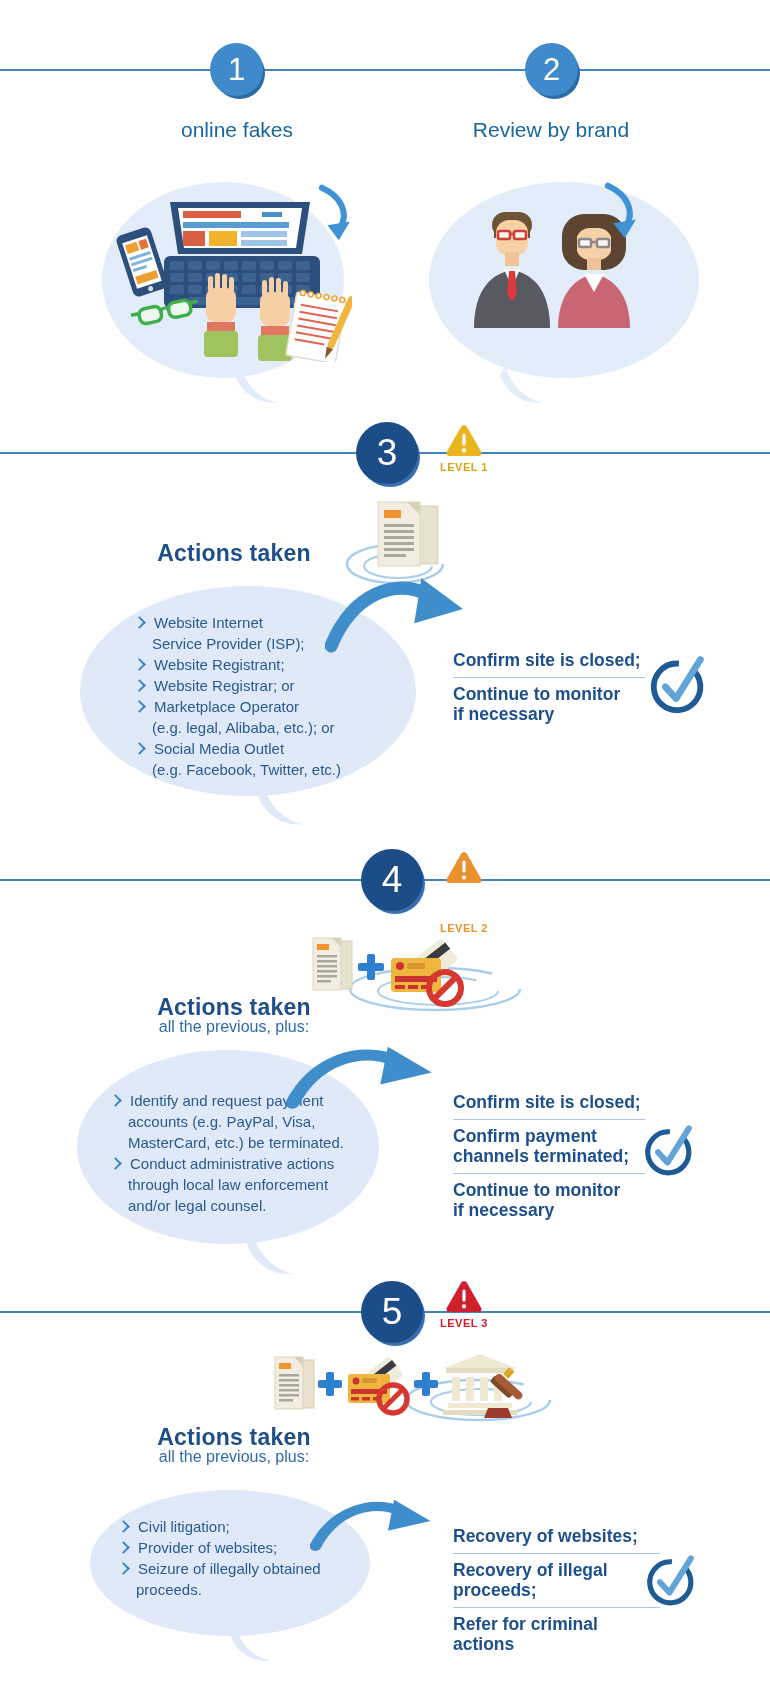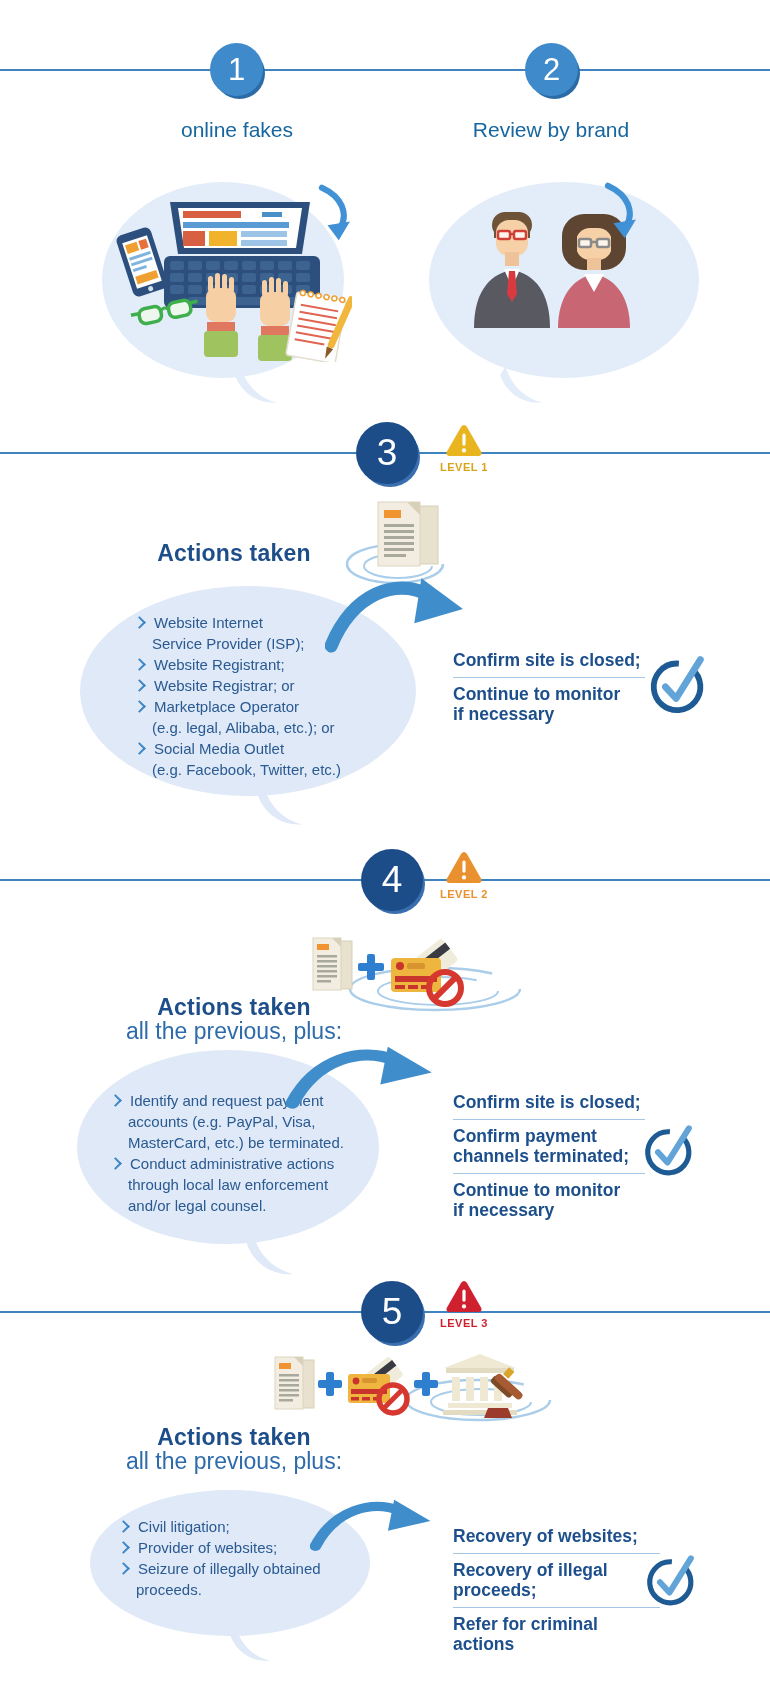--- a/index.html
+++ b/index.html
@@ -11,23 +11,23 @@
   .circle{position:absolute;border-radius:50%;color:#fff;display:flex;align-items:center;
           justify-content:center;font-weight:400;}
   .circle.small{width:53px;height:53px;background:#3f8aca;font-size:31px;
                 box-shadow:3px 4px 0 -1px #2b6ba6;}
   .circle.big{width:62px;height:62px;background:#1c4d89;font-size:37px;
               box-shadow:3px 4px 0 -1px #396fae;}
   
   .toptitle{position:absolute;text-align:center;color:#17669f;font-size:21px;line-height:24px;}
   .actheading{position:absolute;text-align:center;color:#1d4e8a;font-size:23px;font-weight:bold;
               letter-spacing:.2px;}
-  .actsub{position:absolute;text-align:center;color:#2e6bab;font-size:23px;}
+  .actsub{position:absolute;text-align:center;color:#2e6bab;font-size:16px;}
   .lvl-label{position:absolute;text-align:center;font-size:11px;font-weight:bold;letter-spacing:.5px;}
-  .lv1{color:#d7a51a;} .lv2{color:#e8912e;} .lv3{color:#cf2030;}
+  .lv1{color:#d7a51a;} .lv2{color:#e8912e;margin-top:34px;} .lv3{color:#cf2030;}
   
   .bubble{position:absolute;border-radius:50%;}
   .bub-top{background:#e3edf9;}
   .bub-list{background:#dfe9f7;}
   .tail{position:absolute;}
   
   .bullets{position:absolute;color:#2a5a91;font-size:15px;}
   .brow{display:flex;line-height:21px;}
   .brow.ind{margin-left:18px;}
   .chev{width:7px;height:7px;border-top:2.5px solid #3e86c6;border-right:2.5px solid #3e86c6;

